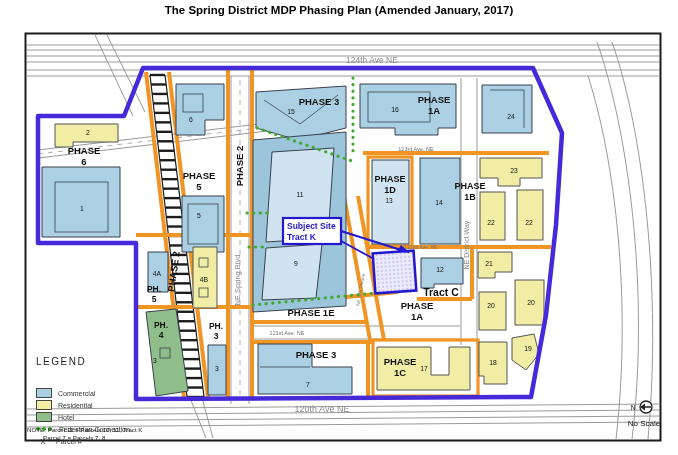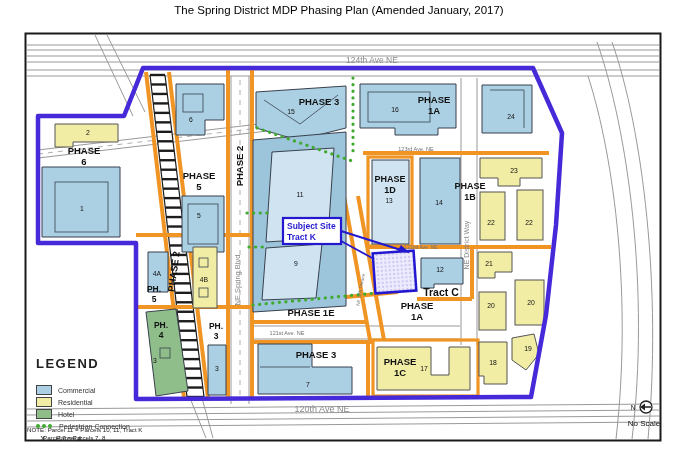--- a/index.html
+++ b/index.html
@@ -1,35 +1,35 @@
 <!DOCTYPE html>
 <html style="--c-com: #abd0e4; --c-com2: #cfe3f0; --c-commid: #9cc4da; --c-res: #f1eda5; --c-hotel: #8fbe8b; --c-purple: #4629d8; --c-orange: #f09524; --c-ped: #3faa2e; --c-callout: #2418cf; --c-road: #999999;"><head>
 <meta charset="utf-8">
 <style>
   html,body{margin:0;padding:0;background:#fff;}
   #page{position:relative;width:678px;height:455px;background:#fff;font-family:"Liberation Sans",sans-serif;overflow:hidden;}
-  #title{position:absolute;left:0;top:4px;width:678px;text-align:center;font-size:11.5px;font-weight:normal;color:#000;}
+  #title{position:absolute;left:0;top:4px;width:678px;text-align:center;font-size:11.5px;font-weight:bold;color:#000;}
   svg text{font-family:"Liberation Sans",sans-serif;}
   .f-com{fill:var(--c-com);stroke:#39414d;stroke-width:1;}
   .f-com2{fill:var(--c-com2);stroke:#39414d;stroke-width:1;}
   .f-commid{fill:var(--c-commid);stroke:#39414d;stroke-width:1;}
   .f-res{fill:var(--c-res);stroke:#555;stroke-width:1;}
   .f-hotel{fill:var(--c-hotel);stroke:#39414d;stroke-width:1;}
   .inner{fill:none;stroke:#39414d;stroke-width:0.8;}
   .road{stroke:var(--c-road);stroke-width:1;fill:none;}
   .road-d{stroke:var(--c-road);stroke-width:0.8;fill:none;stroke-dasharray:5 5;}
   .orange{stroke:var(--c-orange);stroke-width:4;fill:none;}
   .orange-thin{stroke:var(--c-orange);stroke-width:3.2;fill:none;}
   .purple{stroke:var(--c-purple);stroke-width:4.5;fill:none;stroke-linejoin:round;}
   .dots{stroke:var(--c-ped);stroke-width:3.2;fill:none;stroke-dasharray:0.1 6.5;stroke-linecap:round;}
   .rail-edge{stroke:#1c1c1c;stroke-width:1.2;fill:none;}
   .blue-line{stroke:var(--c-callout);fill:none;}
   
   #legend{position:absolute;left:36px;top:356px;width:140px;color:#222;}
-  #legend .lg-title{font-size:13px;letter-spacing:1.5px;color:#222;margin-bottom:13px;font-weight:bold;}
+  #legend .lg-title{font-size:10px;letter-spacing:1.5px;color:#222;margin-bottom:20px;}
   .lg-row{display:flex;align-items:center;height:12px;}
   .lg-swatch{width:14px;height:8px;border:1px solid #444;margin-right:6px;flex:none;}
   .lg-label{font-size:7px;color:#333;white-space:nowrap;}
   .lg-dots{width:20px;margin-right:3px;display:flex;align-items:center;gap:2px;flex:none;}
   .lg-dot{width:4px;height:4px;border-radius:50%;background:var(--c-ped);}
   .lg-x{width:14px;margin-right:6px;font-size:8px;text-align:center;flex:none;color:#222;}
   #note{position:absolute;left:27px;top:426px;font-size:6.2px;color:#222;line-height:8px;white-space:nowrap;}
   #note .n2{padding-left:16px;}
 </style>
 </head>

